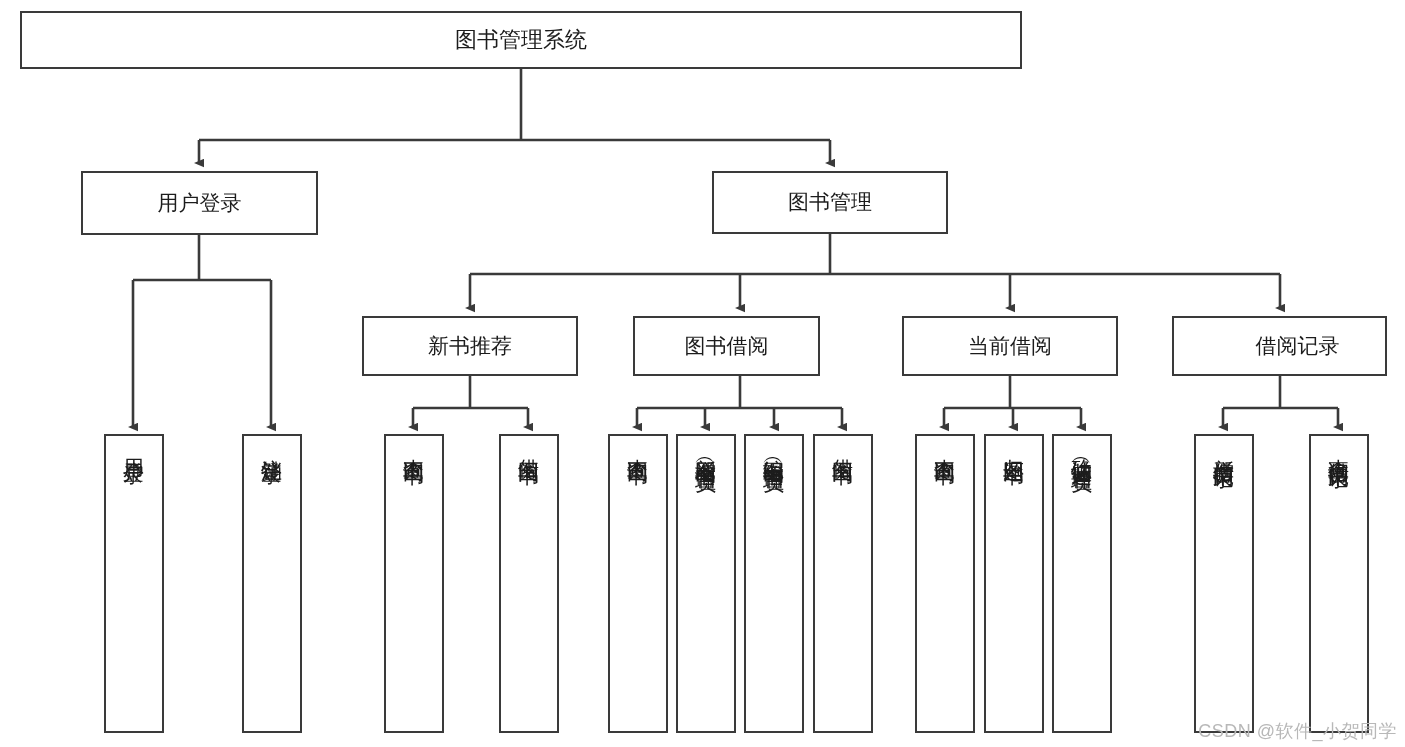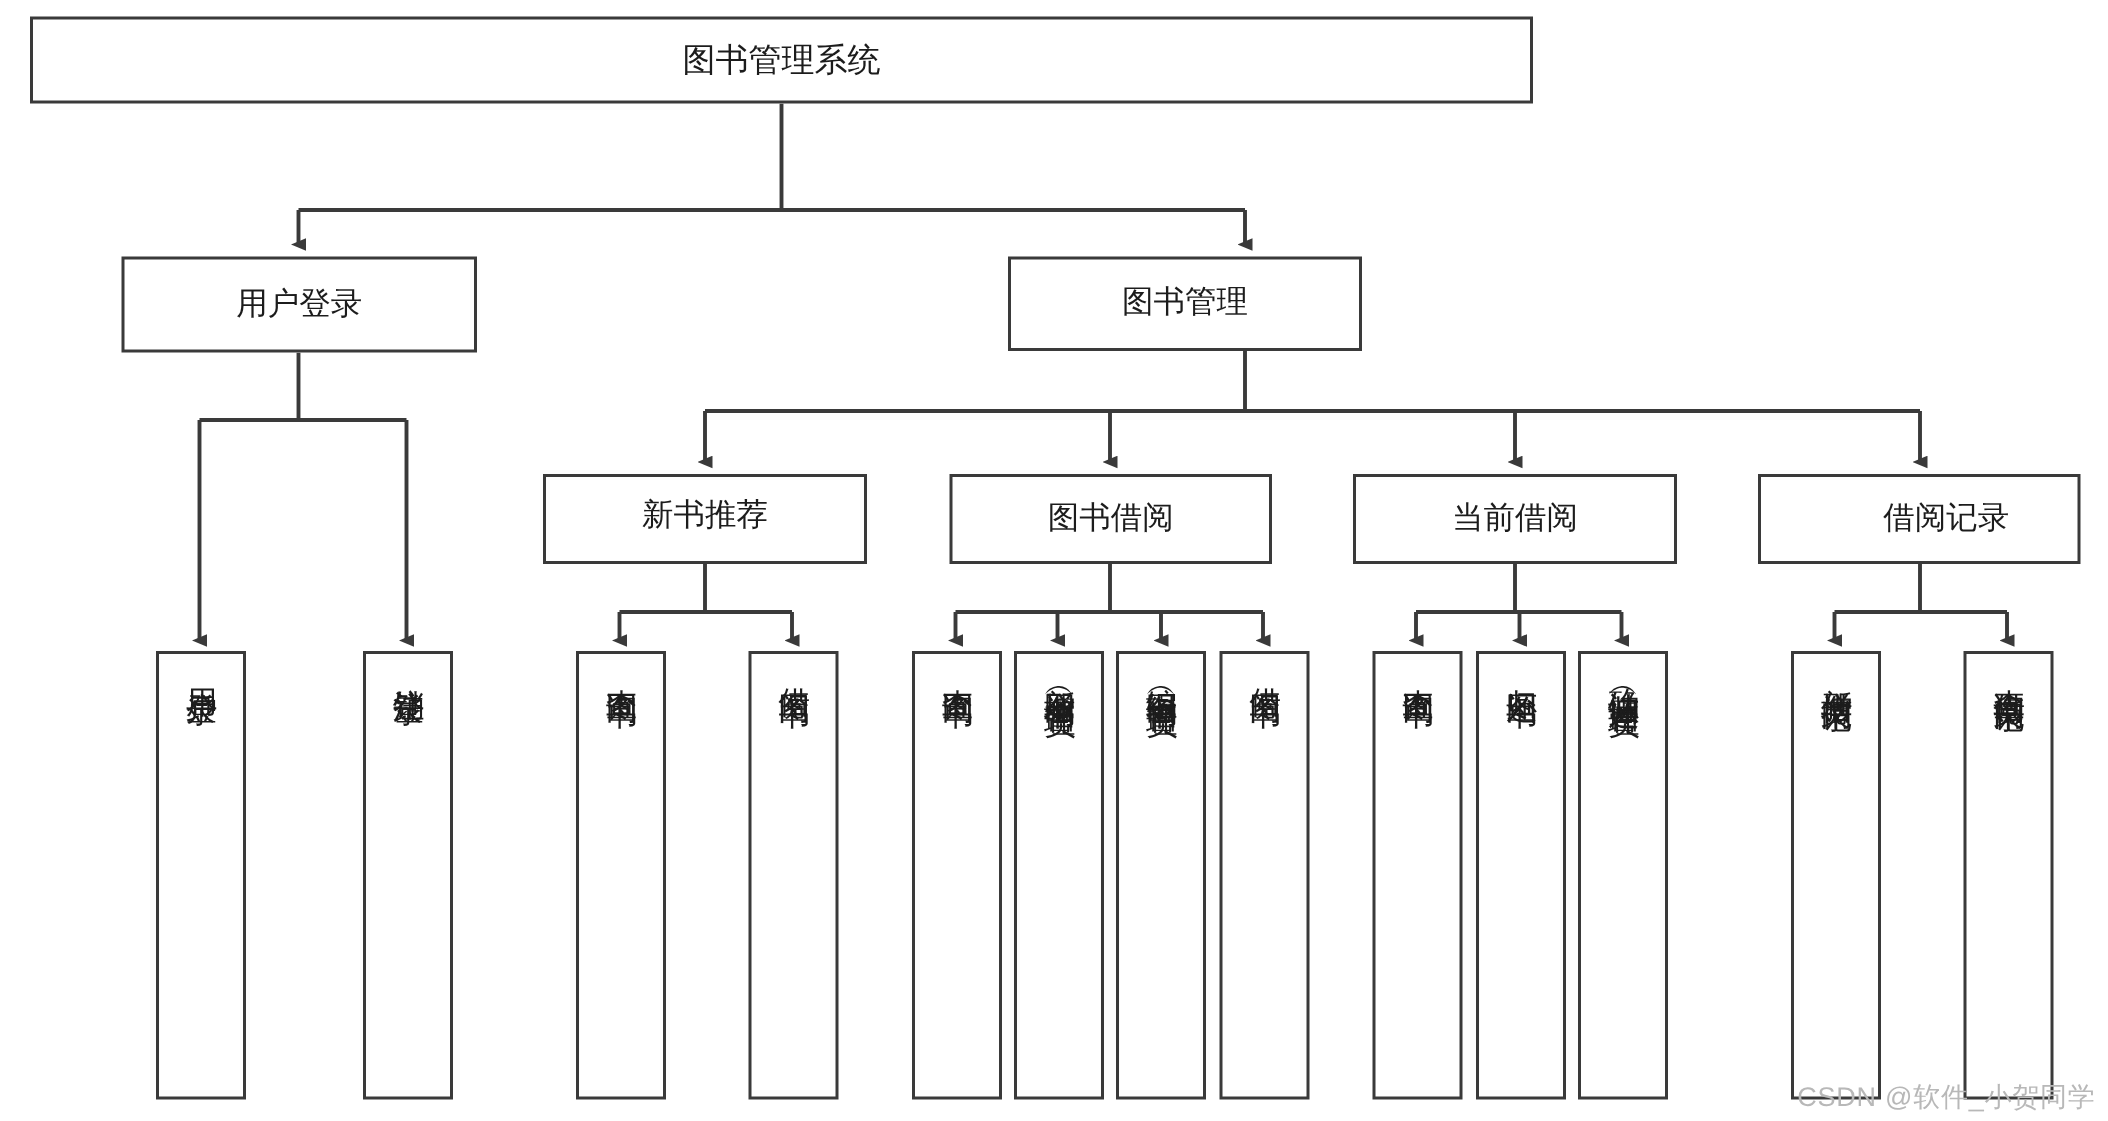--- a/index.html
+++ b/index.html
@@ -127,28 +127,28 @@
     </g>
   </svg>
 
   <div class="node root horizontal" style="left:20px; top:11px; width:1002px; height:58px;">
     <span class="label">图书管理系统</span>
   </div>
 
   <div class="node horizontal" style="left:81px; top:171px; width:237px; height:64px;">
     <span class="label">用户登录</span>
   </div>
-  <div class="node horizontal" style="left:672px; top:171px; width:236px; height:63px;">
+  <div class="node horizontal" style="left:712px; top:171px; width:236px; height:63px;">
     <span class="label">图书管理</span>
   </div>
 
-  <div class="node horizontal" style="left:362px; top:316px; width:216px; height:60px;font-family:Liberation Mono, monospace;">
+  <div class="node horizontal" style="left:362px; top:316px; width:216px; height:60px;">
     <span class="label">新书推荐</span>
   </div>
-  <div class="node horizontal" style="left:633px; top:316px; width:215px; height:60px;">
+  <div class="node horizontal" style="left:633px; top:316px; width:187px; height:60px;">
     <span class="label">图书借阅</span>
   </div>
   <div class="node horizontal" style="left:902px; top:316px; width:216px; height:60px;">
     <span class="label">当前借阅</span>
   </div>
   <div class="node horizontal" style="left:1172px; top:316px; width:215px; height:60px;padding-left:36px;">
     <span class="label">借阅记录</span>
   </div>
 
   <div class="node vertical" style="left:104px; top:434px; width:60px; height:299px;">

